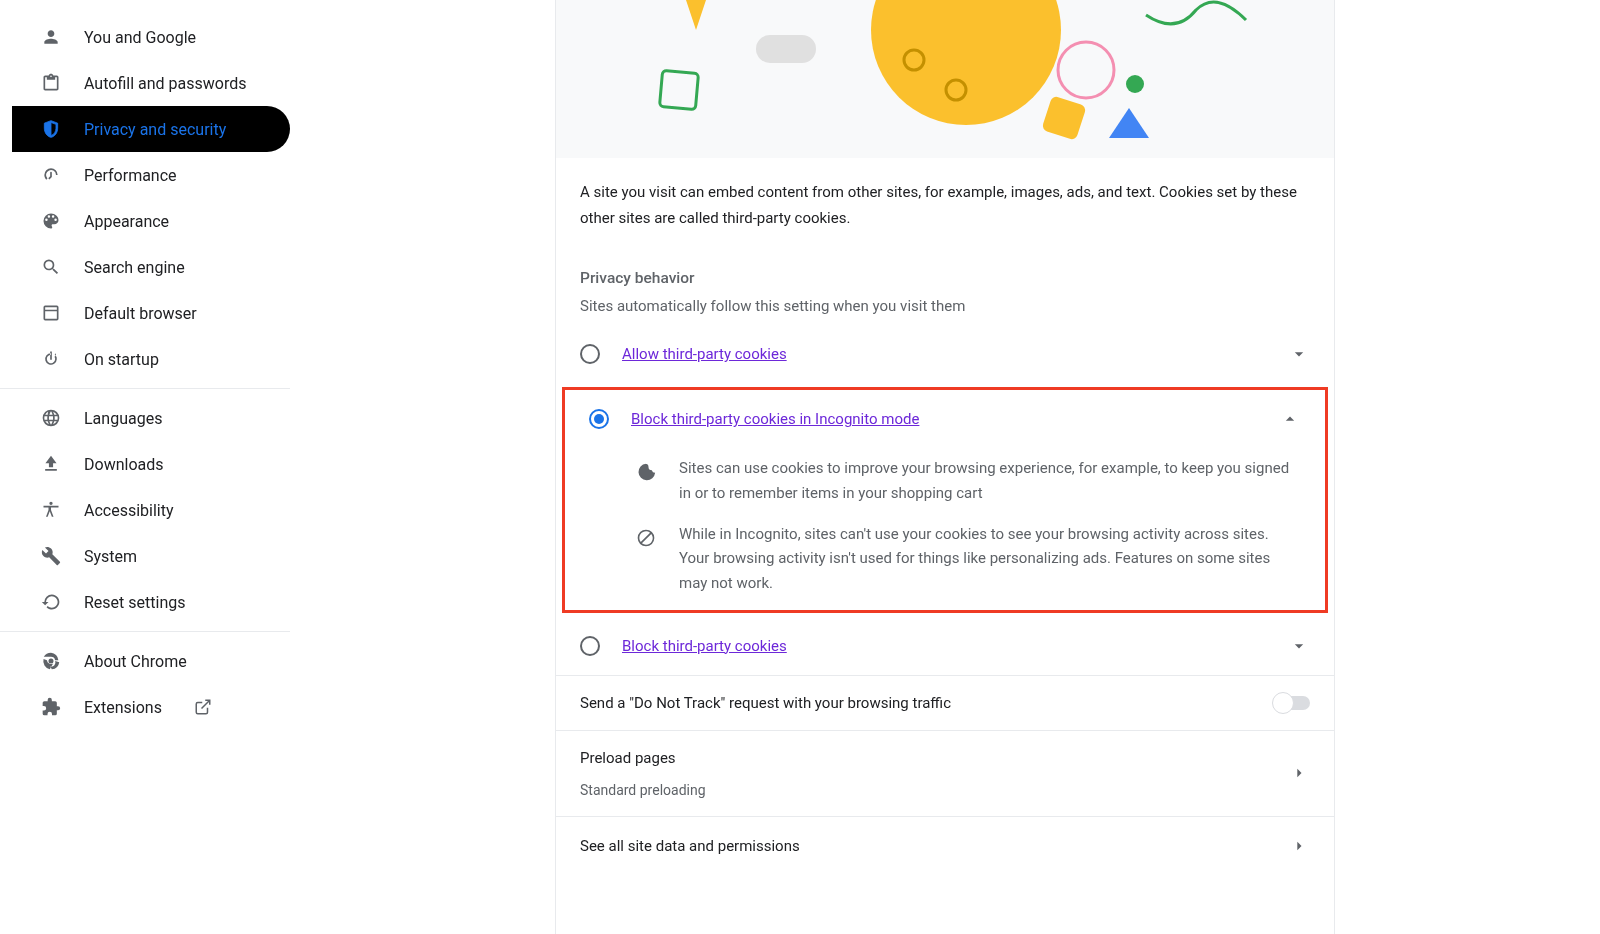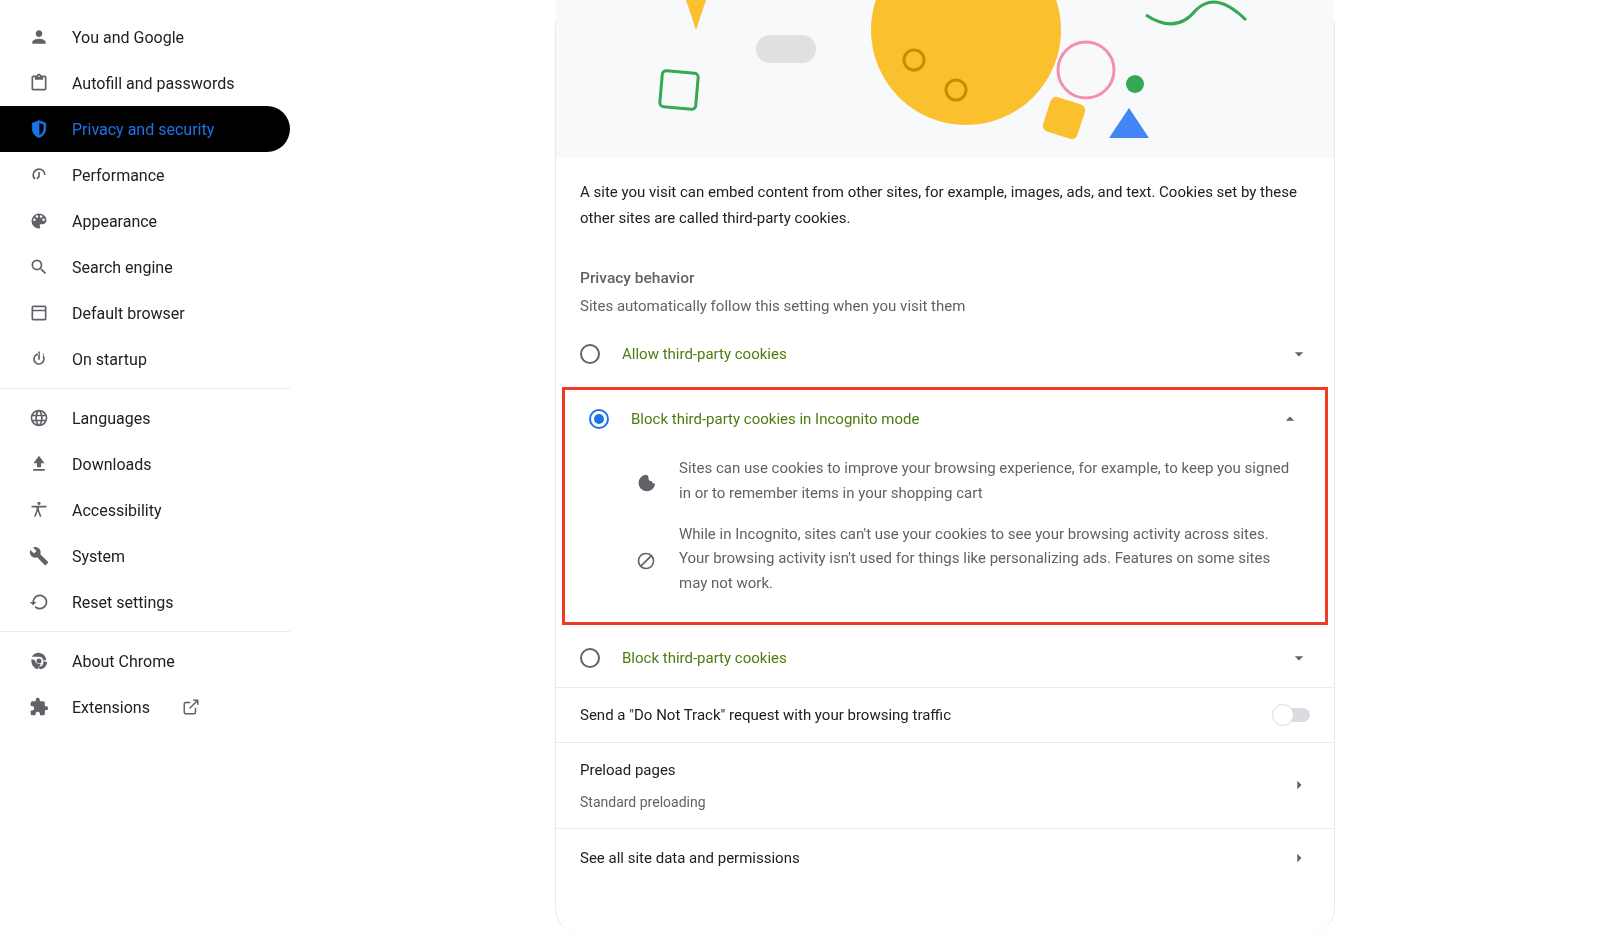--- a/index.html
+++ b/index.html
@@ -32,20 +32,21 @@
     display: flex;
     align-items: center;
     height: 46px;
     padding-left: 28px;
     border-top-right-radius: 28px;
     border-bottom-right-radius: 28px;
     cursor: pointer;
     gap: 22px;
     font-size: 16px;
     color: #202124;
+    margin-left: 12px;
   }
   .sidebar-item.active {
     background: #000000;
     color: #1a73e8;
   }
   .sidebar-item.active .side-icon svg { fill: #1a73e8; stroke: #1a73e8; }
   .sidebar-item .side-icon {
     width: 22px;
     height: 22px;
     display: flex;
@@ -66,21 +67,20 @@
   
   .spacer { flex: 1; }
   .main {
     width: 780px;
     flex-shrink: 0;
     height: 100%;
     border-left: 1px solid #e8eaed;
     border-right: 1px solid #e8eaed;
     display: flex;
     flex-direction: column;
-    border-radius: 26px;
   }
   .hero {
     height: 158px;
     background: #f8f9fa;
     position: relative;
     overflow: hidden;
     flex-shrink: 0;
   }
   .hero svg { position: absolute; }
   .intro {
@@ -116,32 +116,32 @@
   .radio.selected { border-color: #1a73e8; }
   .radio.selected::after {
     content: "";
     position: absolute;
     top: 50%; left: 50%;
     width: 10px; height: 10px;
     background: #1a73e8;
     border-radius: 50%;
     transform: translate(-50%, -50%);
   }
-  .option-label { flex: 1; font-size: 15px; color: #4d7c0f; }
+  .option-label { flex: 1; font-size: 15px; color: #6d28d9; text-decoration: underline; }
   .chev { width: 22px; height: 22px; color: #5f6368; display:flex; align-items:center; justify-content:center;}
   .chev svg { width: 20px; height: 20px; fill: currentColor; }
   .highlight-box {
     border: 3px solid #ef3b24;
     margin: 4px 6px;
   }
   .explain-row {
     display: flex;
     gap: 22px;
     padding: 8px 24px 8px 70px;
-    align-items: center;
+    align-items: flex-start;
     font-size: 15px;
     color: #5f6368;
     line-height: 1.65;
   }
   .explain-row .exp-icon {
     width: 22px; height: 22px; flex-shrink: 0;
     color: #5f6368;
     display:flex;align-items:center;justify-content:center;
     margin-top: 5px;
   }
@@ -373,21 +373,21 @@
         </div>
       </div>
       <div class="explain-row">
         <span class="exp-icon">
           <svg viewBox="0 0 24 24">
               <path d="M12 2a10 10 0 00-1 .05A4 4 0 0115 6a4 4 0 004 4 4 4 0 003.95 3A10 10 0 1112 2zm-3 5a1.5 1.5 0 110 3 1.5 1.5 0 010-3zm-1 6a1.5 1.5 0 110 3 1.5 1.5 0 010-3zm6 2a1.5 1.5 0 110 3 1.5 1.5 0 010-3z"></path>
             </svg>
         </span>
         <span>Sites can use cookies to improve your browsing experience, for example, to keep you signed in or to remember items in your shopping cart</span>
       </div>
-      <div class="explain-row" style="padding-bottom:26px">
+      <div class="explain-row" style="padding-bottom:14px">
         <span class="exp-icon">
           <svg viewBox="0 0 24 24">
               <path d="M12 2a10 10 0 100 20 10 10 0 000-20zM4 12a8 8 0 0112.9-6.32L5.68 16.9A7.96 7.96 0 014 12zm8 8a7.96 7.96 0 01-4.9-1.68L18.32 7.1A8 8 0 0112 20z"></path>
             </svg>
         </span>
         <span>While in Incognito, sites can't use your cookies to see your browsing activity across sites. Your browsing activity isn't used for things like personalizing ads. Features on some sites may not work.</span>
       </div>
     </div>
 
     <div class="option-row">

